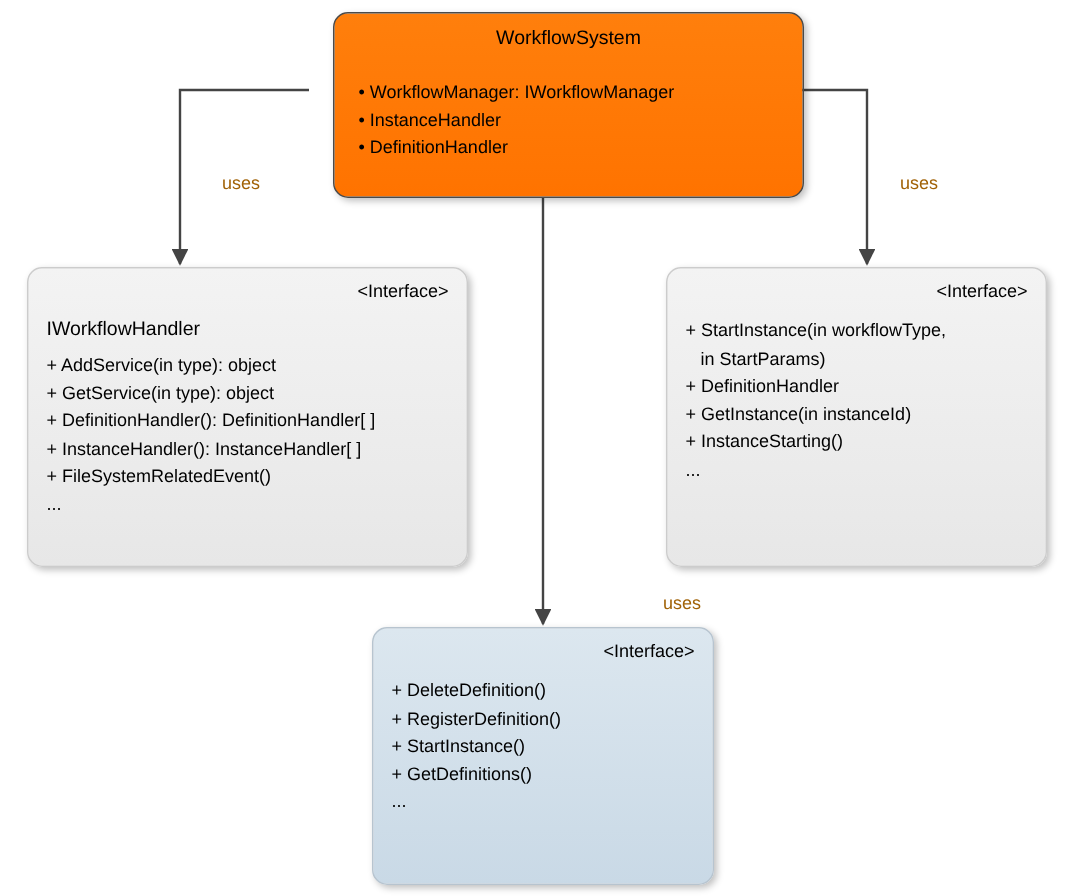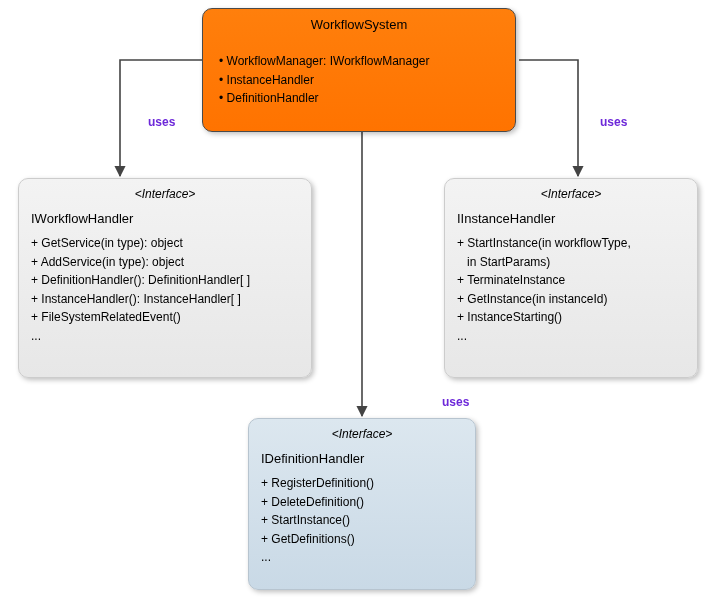--- a/index.html
+++ b/index.html
@@ -27,87 +27,85 @@
     background: linear-gradient(#f3f3f3,#e7e7e7);
     color: #000;
     border-color: #ccc;
   }
   .box-blue {
     background: linear-gradient(#dce7ef,#c9d9e6);
     color: #000;
     border-color: #b7c4cf;
   }
   .title { text-align: left; font-size: 13px; margin-bottom: 8px; }
-  .subtitle { text-align: center; font-size: 12px; margin-bottom: 10px; font-style: italic; }
+  .subtitle { text-align: right; font-size: 12px; margin-bottom: 10px; }
   .members { font-size: 12px; line-height: 1.55; }
   .members div { white-space: pre; }
   .orange-title { text-align: center; font-size: 13px; margin-bottom: 14px; }
   .orange-bullets { font-size: 12px; line-height: 1.55; padding-left: 4px; margin-top: 20px; }
   .orange-bullets div::before { content: "• "; }
   svg.connector { position: absolute; left:0; top:0; width:720px; height:597px; pointer-events:none; }
-  .edge-lbl { position: absolute; font-size: 12px; color:#6d28d9;font-weight:bold; }
+  .edge-lbl { position: absolute; font-size: 12px; color:#a16207; }
 </style>
 </head>
 <body>
 
 <svg class="connector">
   <defs>
     <marker id="arrow" viewBox="0 0 10 10" refX="9" refY="5" markerWidth="7" markerHeight="7" orient="auto">
       <path d="M 0 0 L 10 5 L 0 10 z" fill="#444"></path>
     </marker>
   </defs>
 
   <path d="M 206 60 L 120 60 L 120 176" fill="none" stroke="#444" stroke-width="1.6" marker-end="url(#arrow)"></path>
 
   <path d="M 519 60 L 578 60 L 578 176" fill="none" stroke="#444" stroke-width="1.6" marker-end="url(#arrow)"></path>
 
   <path d="M 362 132 L 362 416" fill="none" stroke="#444" stroke-width="1.6" marker-end="url(#arrow)"></path>
 </svg>
 
-<div class="box box-orange" style="left:202px; top:8px; width:314px; height:124px;">
+<div class="box box-orange" style="left:222px; top:8px; width:314px; height:124px;">
   <div class="orange-title">WorkflowSystem</div>
   <div class="orange-bullets">
     <div>WorkflowManager: IWorkflowManager</div>
     <div>InstanceHandler</div>
     <div>DefinitionHandler</div>
   </div>
 </div>
 
 <div class="box box-grey" style="left:18px; top:178px; width:294px; height:200px;">
   <div class="subtitle">&lt;Interface&gt;</div>
   <div class="title">IWorkflowHandler</div>
   <div class="members">
+    <div>+ AddService(in type): object</div>
     <div>+ GetService(in type): object</div>
-    <div>+ AddService(in type): object</div>
     <div>+ DefinitionHandler(): DefinitionHandler[ ]</div>
     <div>+ InstanceHandler(): InstanceHandler[ ]</div>
     <div>+ FileSystemRelatedEvent()</div>
     <div>...</div>
   </div>
 </div>
 
 <div class="box box-grey" style="left:444px; top:178px; width:254px; height:200px;">
   <div class="subtitle">&lt;Interface&gt;</div>
-  <div class="title">IInstanceHandler</div>
   <div class="members">
     <div>+ StartInstance(in workflowType,</div>
     <div>   in StartParams)</div>
-    <div>+ TerminateInstance</div>
+    <div>+ DefinitionHandler</div>
     <div>+ GetInstance(in instanceId)</div>
     <div>+ InstanceStarting()</div>
     <div>...</div>
   </div>
 </div>
 
 <div class="box box-blue" style="left:248px; top:418px; width:228px; height:172px;">
   <div class="subtitle">&lt;Interface&gt;</div>
-  <div class="title">IDefinitionHandler</div>
   <div class="members">
+    <div>+ DeleteDefinition()</div>
     <div>+ RegisterDefinition()</div>
-    <div>+ DeleteDefinition()</div>
     <div>+ StartInstance()</div>
     <div>+ GetDefinitions()</div>
     <div>...</div>
   </div>
 </div>
 
 <div class="edge-lbl" style="left:148px; top:115px;">uses</div>
 <div class="edge-lbl" style="left:600px; top:115px;">uses</div>
 <div class="edge-lbl" style="left:442px; top:395px;">uses</div>
 

